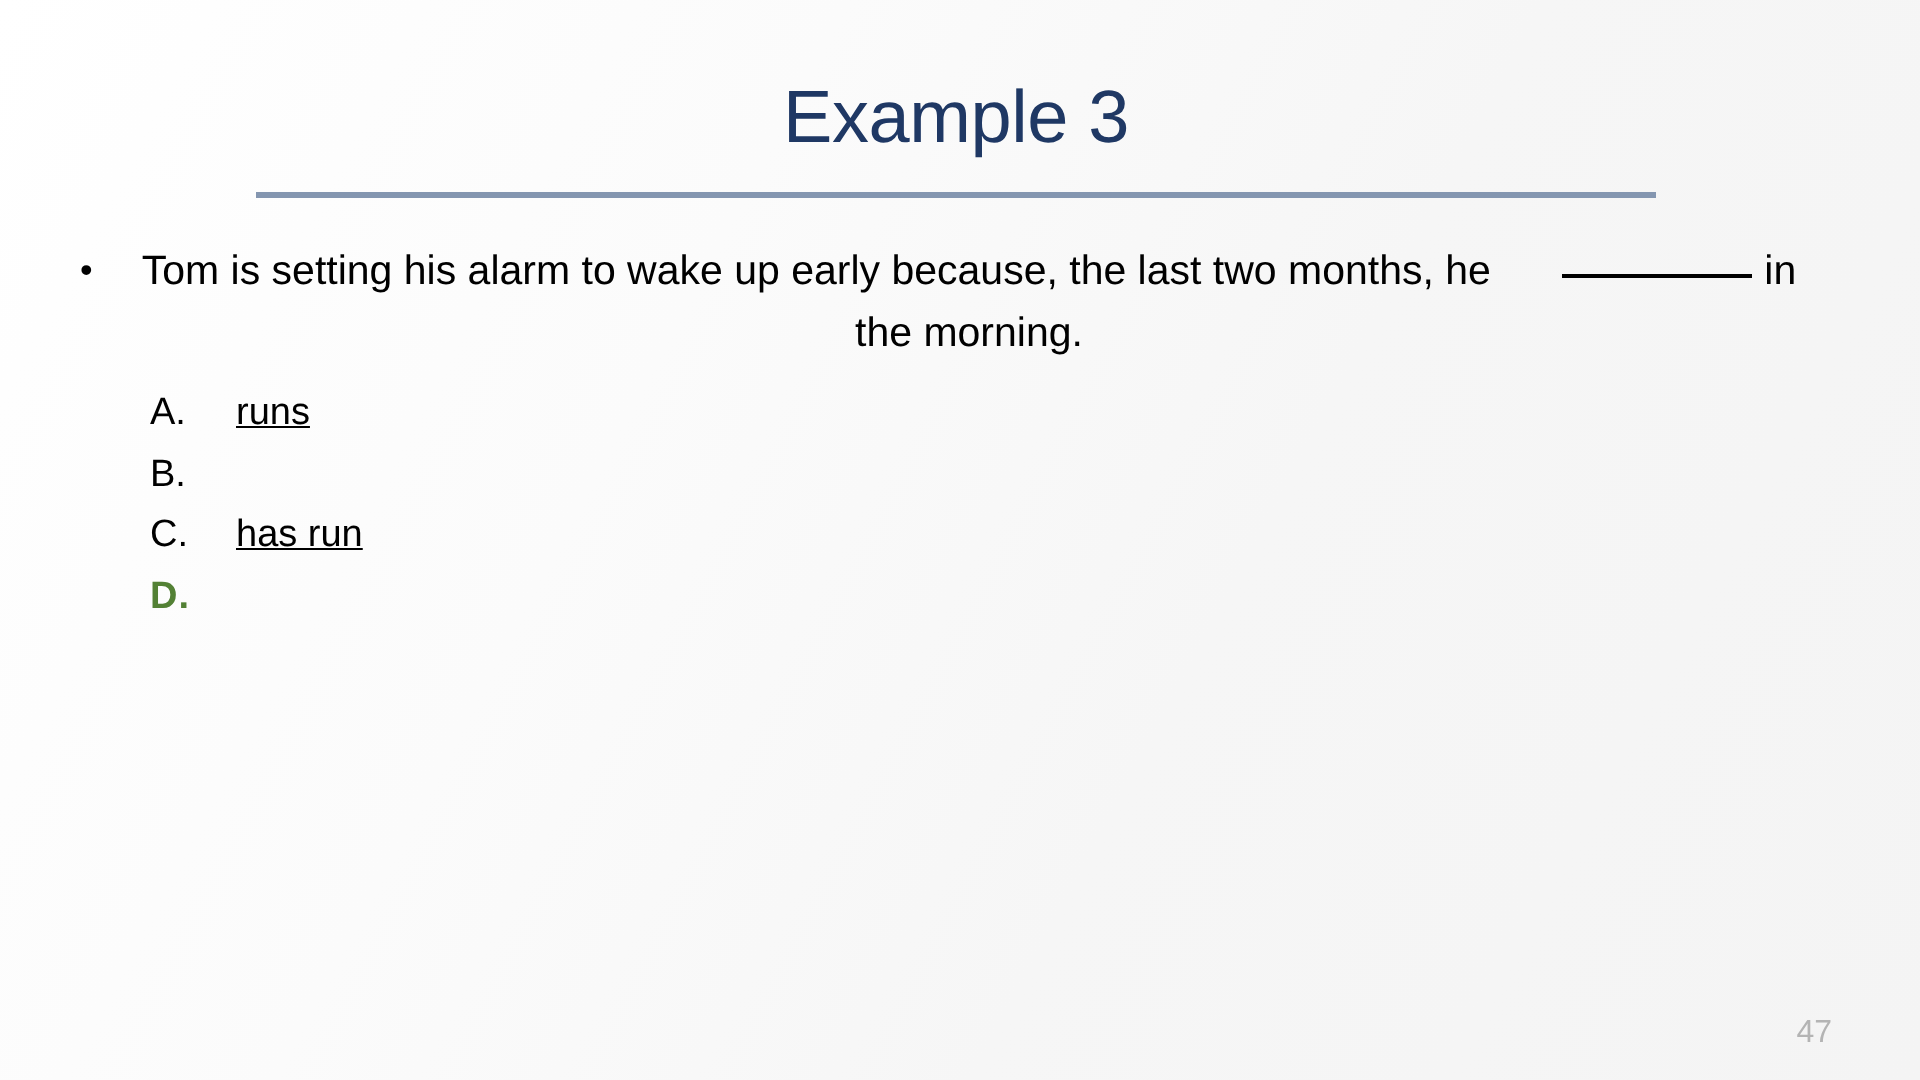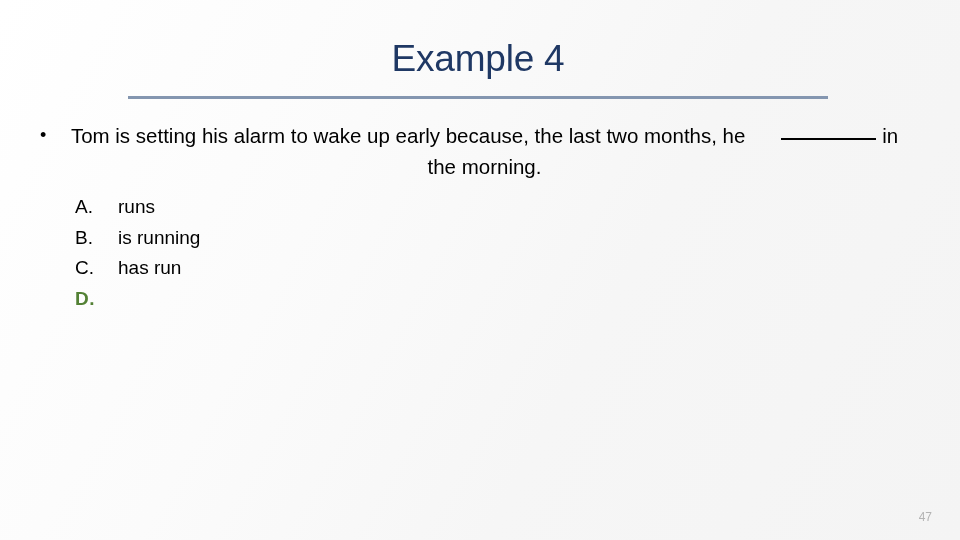--- a/index.html
+++ b/index.html
@@ -97,46 +97,47 @@
     font-size: 19px;
     line-height: 30.5px;
     color: #000000;
   }
   .choice-letter {
     flex: 0 0 43px;
     width: 43px;
   }
   .choice-text {
     flex: 0 1 auto;
+    text-decoration: underline;
   }
   .choice-row.is-answer {
     color: #538135;
     font-weight: bold;
   }
   .choice-row.is-answer .choice-letter {
     letter-spacing: 0.5px;
   }
 
   
   #page-number {
     position: absolute;
-    right: 28px;
+    right: 44px;
     bottom: 16px;
-    font-size: 12px;
+    font-size: 16px;
     line-height: 14px;
     color: #b4b4b4;
   }
 </style>
 </head>
 <body>
 
 <div id="slide">
 
   <div id="title-block">
-    <div id="slide-title">Example 4</div>
+    <div id="slide-title">Example 3</div>
   </div>
 
   <div id="title-rule"></div>
 
   <div id="body-block">
 
     <div class="bullet-row">
       <span class="bullet-mark">•</span>
       <span class="bullet-text">
         <span>Tom is setting his alarm to wake up early because, the last two months, he</span>
@@ -146,21 +147,20 @@
 
     <div id="choice-list">
 
       <div class="choice-row">
         <span class="choice-letter">A.</span>
         <span class="choice-text">runs</span>
       </div>
 
       <div class="choice-row">
         <span class="choice-letter">B.</span>
-        <span class="choice-text">is running</span>
       </div>
 
       <div class="choice-row">
         <span class="choice-letter">C.</span>
         <span class="choice-text">has run</span>
       </div>
 
       <div class="choice-row is-answer">
         <span class="choice-letter">D.</span>
       </div>

